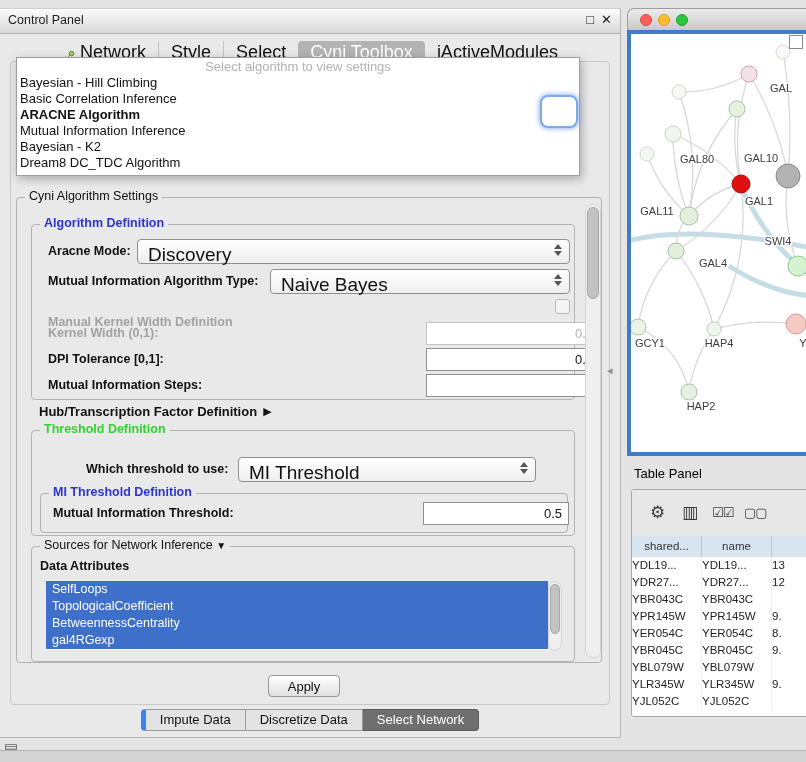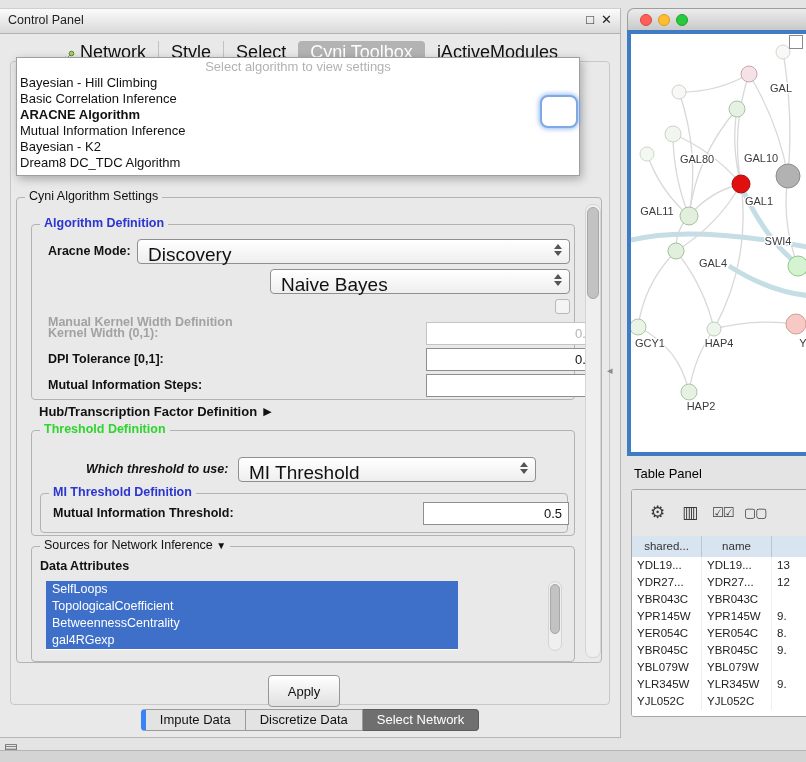--- a/index.html
+++ b/index.html
@@ -55,21 +55,21 @@
   .hub{position:absolute;font-size:13px;font-weight:bold;color:#111;display:flex;align-items:center;gap:6px;}
   .hub .tri{font-size:11px;}
 
   .attr-list{position:absolute;background:#ffffff;overflow:hidden;}
   .attr-item{height:17px;line-height:17px;padding-left:6px;font-size:12.5px;color:#fff;
              background:var(--selection-blue,#3e6fc9);}
 
   .vtrack{position:absolute;background:#efefef;border:1px solid #d4d4d4;border-radius:7px;}
   .vthumb{position:absolute;left:1px;right:1px;background:#c2c2c2;border:1px solid #a8a8a8;border-radius:6px;}
 
-  .apply{position:absolute;left:268px;top:666px;width:72px;height:32px;
+  .apply{position:absolute;left:268px;top:666px;width:72px;height:22px;
          background:linear-gradient(#ffffff,#e0e0e0);border:1px solid #979797;border-radius:4px;
          font-size:13px;color:#111;font-family:inherit;}
 
   .bottom-tabs{position:absolute;left:0;top:700px;width:100%;display:flex;justify-content:center;}
   .btab{height:20px;line-height:20px;padding:0 14px;font-size:13px;color:#111;background:#e3e3e3;
         border:1px solid #9a9a9a;border-left:none;}
   .btab:first-child{border-left:5px solid #3b82f6;border-radius:4px 0 0 4px;}
   .btab:last-child{border-radius:0 4px 4px 0;}
   .btab.sel{background:var(--infer-tab-bg,#6f6f6f);color:#fff;border-color:#5c5c5c;}
 
@@ -111,21 +111,21 @@
   .tp-ic:nth-child(1){left:18px;}
   .tp-ic:nth-child(2){left:50px;}
   .tp-ic:nth-child(3){left:80px;font-size:13px;top:15px;}
   .tp-ic:nth-child(4){left:112px;font-size:13px;top:15px;}
   .tp-header{position:absolute;left:0;top:46px;width:100%;height:21px;background:#d9e4f1;
              border-bottom:1px solid #b8c6d4;display:flex;}
   .tp-hcell{height:21px;line-height:21px;font-size:11.5px;color:#333;text-align:center;
             border-right:1px solid #b8c6d4;box-sizing:border-box;flex:none;}
   .tp-body{position:absolute;left:0;top:67px;width:100%;bottom:0;overflow:hidden;background:#fff;}
   .tp-row{display:flex;height:17px;}
-  .tp-cell{height:17px;line-height:17px;font-size:11.5px;color:#222;padding-left:5px;
+  .tp-cell{height:17px;line-height:17px;font-size:11.5px;color:#222;
            border-right:1px solid #efefef;box-sizing:border-box;flex:none;white-space:nowrap;overflow:hidden;}
   .c0{width:70px;} .c1{width:70px;} .c2{width:45px;border-right:none !important;}
 </style>
 </head>
 <body>
 
 <div id="stage">
 
   <section class="cp">
     <div class="cp-titlebar">
@@ -168,20 +168,21 @@
 
         <span class="flabel" style="left:16px;top:19px;">Aracne Mode:</span>
         <div class="combo" style="left:105px;top:14px;width:431px;">
           <span class="cval">Discovery</span>
           <span class="carrows">
               <i class="tu"></i>
               <i class="td"></i>
             </span>
         </div>
 
+        <span class="flabel" style="left:16px;top:49px;">Mutual Information Algorithm Type:</span>
         <div class="combo" style="left:238px;top:44px;width:298px;">
           <span class="cval">Naive Bayes</span>
           <span class="carrows">
               <i class="tu"></i>
               <i class="td"></i>
             </span>
         </div>
 
         <span class="flabel dis" style="left:16px;top:90px;">Manual Kernel Width Definition</span>
         <span class="checkbox" style="left:523px;top:74px;"></span>
@@ -197,21 +198,21 @@
       </div>
 
       <div class="hub" style="left:22px;top:206px;">
         <span>Hub/Transcription Factor Definition</span>
         <span class="tri">▶</span>
       </div>
 
       <div class="group" style="left:14px;top:232px;width:542px;height:104px;text-align:right;">
         <span class="gtitle green">Threshold Definition</span>
 
-        <span class="flabel" style="left:54px;top:31px;font-style:italic;">Which threshold to use:</span>
+        <span class="flabel" style="left:54px;top:31px;">Which threshold to use:</span>
         <div class="combo" style="left:206px;top:26px;width:296px;">
           <span class="cval">MI Threshold</span>
           <span class="carrows">
               <i class="tu"></i>
               <i class="td"></i>
             </span>
         </div>
 
         <div class="group" style="left:8px;top:62px;width:526px;height:38px;">
           <span class="gtitle blue">MI Threshold Definition</span>
@@ -219,21 +220,21 @@
           <div class="tfield" style="left:382px;top:8px;width:138px;">0.5</div>
         </div>
       </div>
 
       <div class="group" style="left:14px;top:348px;width:542px;height:114px;">
         <span class="gtitle black">
           <span>Sources for Network Inference</span>
           <span class="dtri">▼</span>
         </span>
         <span class="flabel" style="left:8px;top:12px;">Data Attributes</span>
-        <div class="attr-list" id="attr-list" style="left:14px;top:34px;width:412px;height:69px;">
+        <div class="attr-list" id="attr-list" style="left:14px;top:34px;width:502px;height:69px;">
             <div class="attr-item">SelfLoops</div>
             <div class="attr-item">TopologicalCoefficient</div>
             <div class="attr-item">BetweennessCentrality</div>
             <div class="attr-item">gal4RGexp</div>
           </div>
         <div class="vtrack" style="left:516px;top:34px;width:12px;height:68px;">
           <div class="vthumb" style="top:2px;height:48px;"></div>
         </div>
       </div>
 

